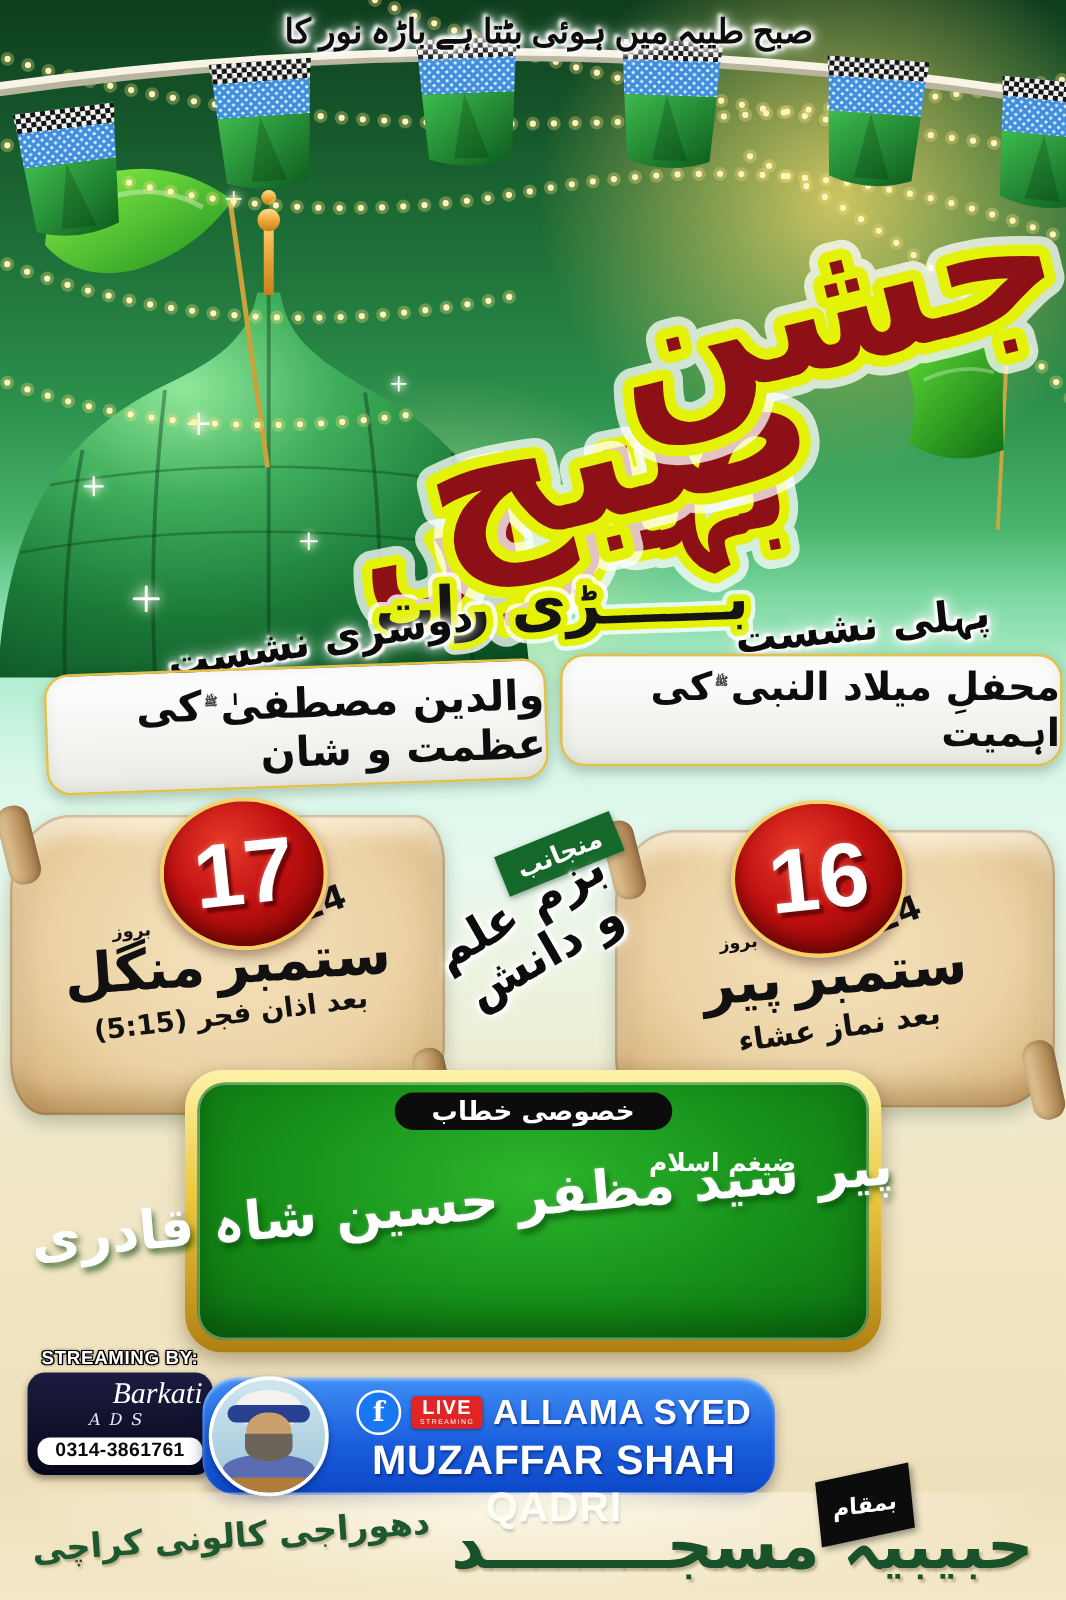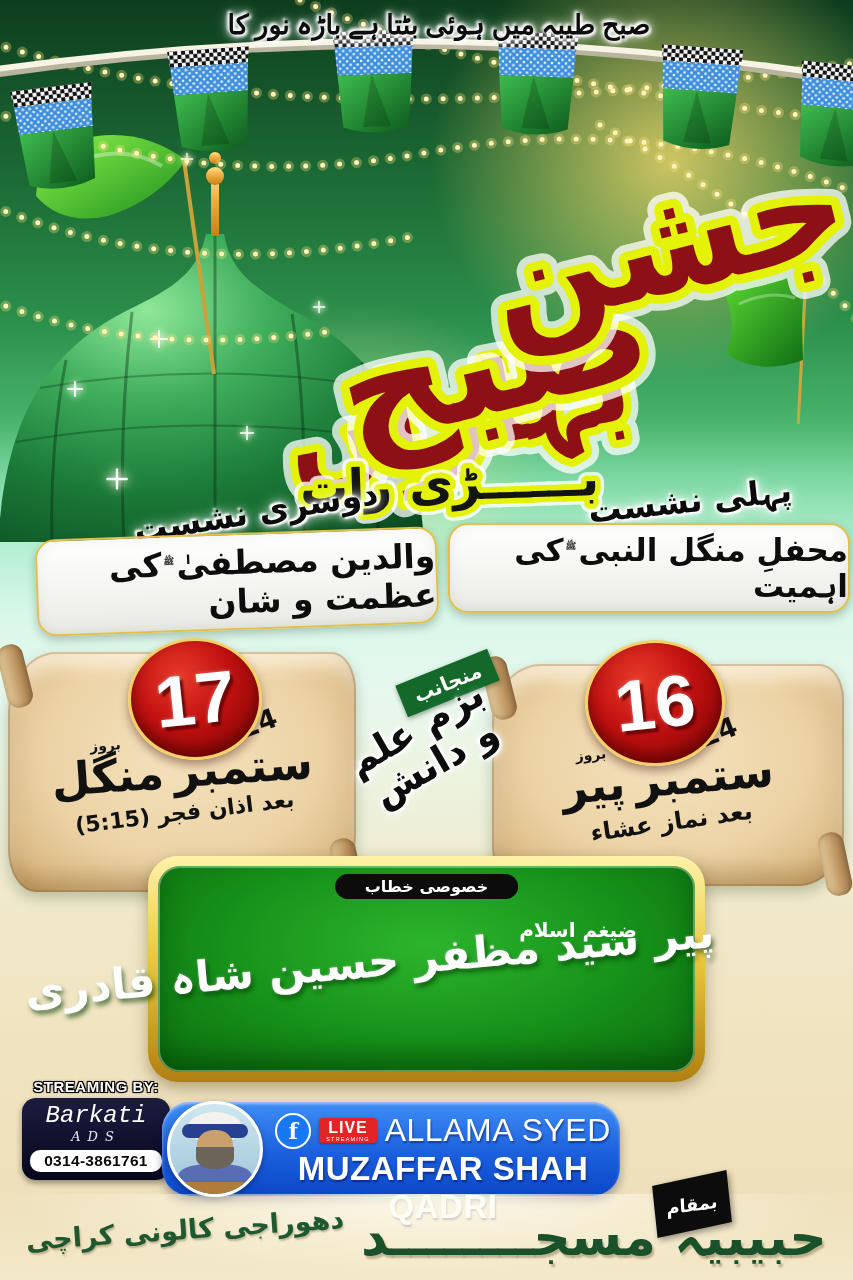--- a/index.html
+++ b/index.html
@@ -72,33 +72,33 @@
     font-size:38px;font-weight:bold;color:#0c0c0c;line-height:1.05;transform:rotate(-30deg);
     text-shadow:0 0 6px #fff,0 0 12px #fff,2px 2px 2px #fff,-2px -2px 2px #fff;}
   
   .banner-gold{position:absolute;left:148px;top:856px;width:557px;height:226px;z-index:8;border-radius:30px;
     padding:10px;box-sizing:border-box;background:linear-gradient(180deg,#fdf3a8,#ecc73e 45%,#b07f12 100%);
     box-shadow:0 6px 16px rgba(60,40,0,.35);}
   .banner-green{position:relative;width:100%;height:100%;border-radius:22px;
     background:radial-gradient(ellipse at 50% 38%,#2db52d 0%,#169019 55%,#0c6e10 100%);
     box-shadow:inset 0 0 0 2px rgba(255,255,255,.35), inset 0 -16px 26px rgba(0,50,0,.45);}
   .banner-pill{position:absolute;top:8px;left:50%;transform:translateX(-50%);background:#0c0c0c;color:#fff;
-    direction:rtl;font-size:16px;font-weight:bold;padding:3px 30px;border-radius:22px;white-space:nowrap;}
+    direction:rtl;font-size:21px;font-weight:bold;padding:3px 30px;border-radius:22px;white-space:nowrap;}
   .banner-honorific{position:absolute;top:52px;right:58px;color:#fff;direction:rtl;font-size:20px;font-weight:bold;}
   .banner-name{position:absolute;top:66px;left:-20px;right:-20px;text-align:center;color:#fff;direction:rtl;
     font-size:43px;font-weight:bold;white-space:nowrap;transform:rotate(-5deg);
     text-shadow:2px 4px 5px rgba(0,60,0,.65),0 0 3px rgba(255,255,255,.4);}
   
   .designer{position:absolute;left:22px;top:1078px;width:148px;z-index:9;text-align:center;
     font-family:"Liberation Sans",sans-serif;}
   .designer .label{color:#fff;font-weight:bold;font-size:15px;letter-spacing:.5px;
     text-shadow:1px 1px 0 #000,-1px 1px 0 #000,1px -1px 0 #000,-1px -1px 0 #000,0 0 3px #000;}
   .designer .card{margin-top:3px;background:linear-gradient(180deg,#1c1c40,#07071c);border-radius:14px;
     padding:5px 8px 8px;box-shadow:0 3px 6px rgba(0,0,0,.4);}
-  .designer .brand{color:#fff;font-family:Liberation Mono, monospace;font-style:italic;font-size:24px;line-height:1.05;}
+  .designer .brand{color:#fff;font-family:Liberation Serif, serif;font-style:italic;font-size:24px;line-height:1.05;text-align:right;}
   .designer .brand2{color:#e9e9f5;font-family:"DejaVu Serif",serif;font-style:italic;font-size:13px;letter-spacing:7px;margin-top:1px;}
   .designer .phone{margin-top:6px;background:#fff;border-radius:10px;padding:2px 2px;color:#0a0a0a;
     font-weight:bold;font-size:15.5px;letter-spacing:.3px;}
   
   .live-bar{position:absolute;left:162px;top:1102px;width:458px;height:94px;z-index:9;border-radius:28px;
     background:linear-gradient(180deg,#3f8ef5,#1b5fdd 55%,#0b47c6);
     box-shadow:0 5px 10px rgba(0,10,60,.35), inset 0 2px 3px rgba(255,255,255,.5);
     font-family:"Liberation Sans",sans-serif;color:#fff;}
   .photo{position:absolute;left:5px;top:-1px;width:90px;height:90px;border-radius:50%;border:3px solid #fff;
     overflow:hidden;background:linear-gradient(180deg,#cfe6ef,#9cc4d8);box-shadow:0 3px 6px rgba(0,0,40,.35);}
@@ -108,21 +108,21 @@
   .photo .beard{position:absolute;left:26px;top:43px;width:38px;height:22px;background:#6d6459;border-radius:0 0 50% 50%;}
   .photo .body{position:absolute;left:8px;top:60px;width:74px;height:30px;background:#5a6db4;border-radius:40% 40% 0 0;}
   .photo .desk{position:absolute;left:12px;top:78px;width:66px;height:12px;background:#b07c3a;border-radius:6px 6px 0 0;}
   .live-content{margin-left:104px;padding-top:10px;}
   .live-row1{display:flex;align-items:center;justify-content:center;gap:8px;}
   .fb{width:32px;height:32px;border-radius:50%;background:#1877f2;border:2px solid #fff;display:flex;
     align-items:center;justify-content:center;color:#fff;font-weight:bold;font-size:22px;font-family:"DejaVu Serif",serif;}
   .live-badge{background:#e32424;border-radius:4px;padding:2px 7px 1px;text-align:center;line-height:1;box-shadow:0 1px 3px rgba(0,0,0,.35);}
   .live-badge .lv{font-size:16px;font-weight:bold;letter-spacing:1px;}
   .live-badge .st{font-size:5.5px;letter-spacing:1.2px;margin-top:1px;}
-  .nm1{font-size:32px;font-weight:normal;letter-spacing:.5px;text-shadow:1px 2px 2px rgba(0,0,60,.45);}
+  .nm1{font-size:28px;font-weight:bold;letter-spacing:.5px;text-shadow:1px 2px 2px rgba(0,0,60,.45);}
   .nm2{font-size:33px;font-weight:bold;text-align:center;letter-spacing:.5px;margin-top:1px;text-shadow:1px 2px 2px rgba(0,0,60,.45);}
   
   .venue-tag{position:absolute;left:654px;top:1178px;width:76px;height:52px;z-index:10;background:#0c0c0c;
     transform:rotate(-12deg) skewX(-6deg);display:flex;align-items:center;justify-content:center;
     box-shadow:2px 3px 6px rgba(0,0,0,.4);}
   .venue-tag span{color:#fff;direction:rtl;font-size:18px;font-weight:bold;transform:rotate(4deg);}
   .venue-row{position:absolute;left:0;right:0;top:1194px;height:86px;z-index:9;direction:rtl;display:flex;
     align-items:center;justify-content:center;gap:16px;
     background:radial-gradient(ellipse at 50% 0%,rgba(255,252,240,.9),rgba(255,252,240,0) 70%);}
   .venue-masjid{font-size:52px;font-weight:bold;color:#19512b;white-space:nowrap;line-height:1;
@@ -308,21 +308,21 @@
       <g transform="rotate(-2 450 400)">
         <text x="450" y="400" font-size="48" fill="none" stroke="#ffffff" stroke-width="18" stroke-linejoin="round" opacity="0.8">بــــــڑی رات</text>
         <text x="450" y="400" font-size="48" fill="none" stroke="#e3f206" stroke-width="11" stroke-linejoin="round">بــــــڑی رات</text>
         <text x="450" y="400" font-size="48" fill="#141414">بــــــڑی رات</text>
       </g>
     </g>
   </svg>
 
   <div class="session-label first">پہلی نشست</div>
   <div class="topic-box first">
-    <span><span>محفلِ منگل النبی</span><span class="saw">ﷺ</span><span>کی اہمیت</span></span>
+    <span><span>محفلِ میلاد النبی</span><span class="saw">ﷺ</span><span>کی اہمیت</span></span>
   </div>
   <div class="session-label second">دوسری نشست</div>
   <div class="topic-box second">
     <span><span>والدین مصطفیٰ</span><span class="saw">ﷺ</span><span>کی عظمت و شان</span></span>
   </div>
 
   <div class="scroll r" style="left:492px;top:664px;width:352px;height:222px;">
     <div class="content">
       <div class="date-row">
         <span class="stack">

